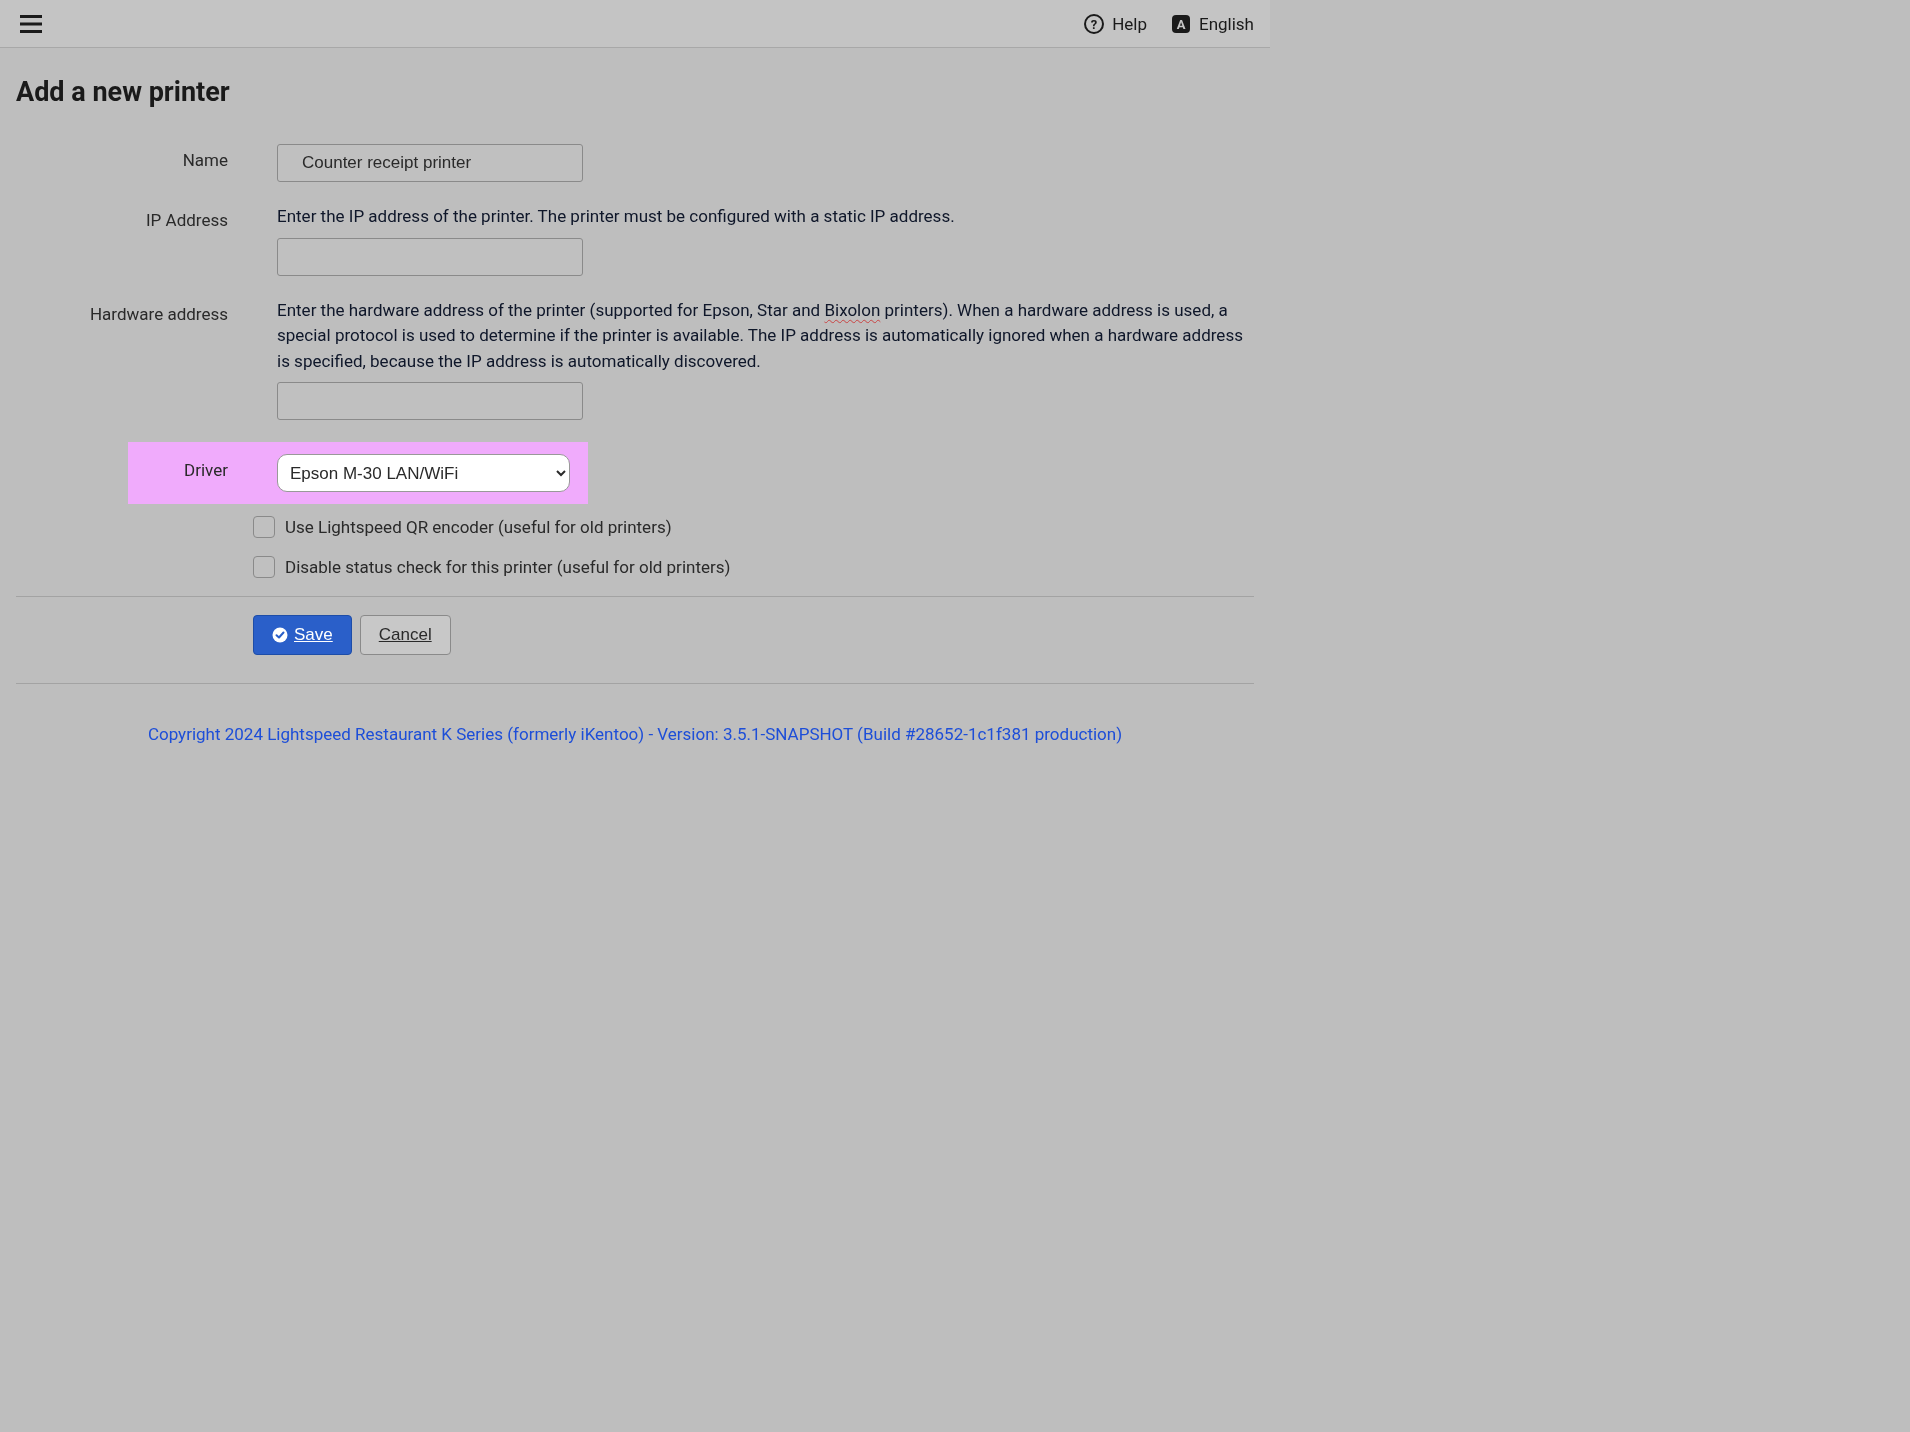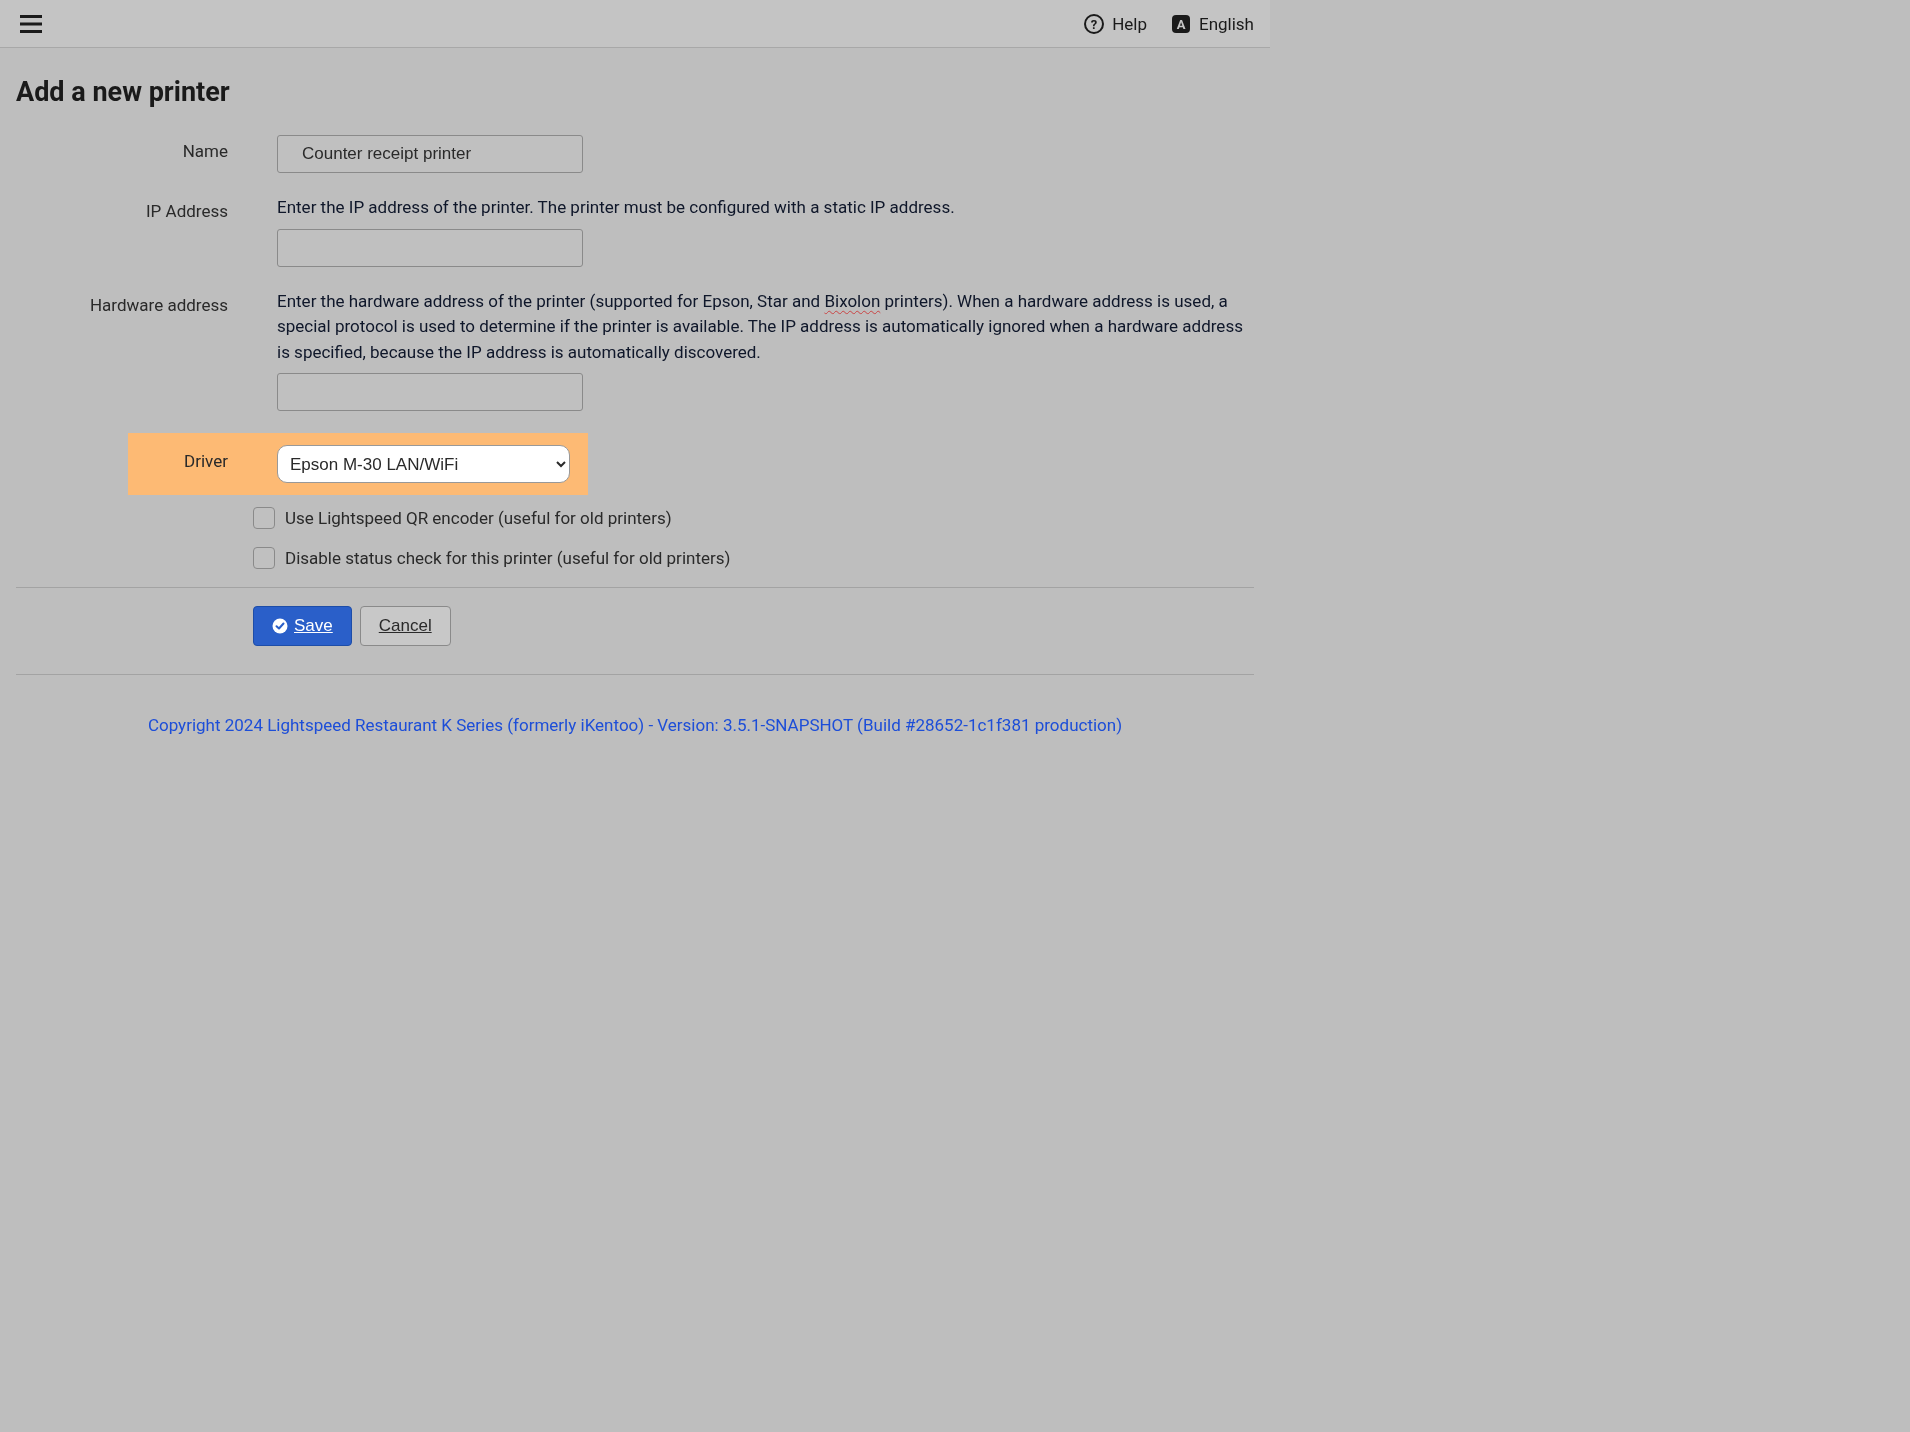--- a/index.html
+++ b/index.html
@@ -43,30 +43,30 @@
       font-size: 17px;
       color: #1a1a1a;
     }
     .content {
       padding: 28px 16px 0 16px;
     }
     .page-title {
       font-size: 27px;
       font-weight: 700;
       color: #1a1a1a;
-      margin-bottom: 27px;
+      margin-bottom: 36px;
     }
     .form-row {
       display: flex;
       align-items: flex-start;
       margin-bottom: 22px;
       gap: 24px;
     }
     .form-row.highlighted {
-      background: #fdba74;
+      background: #f0abfc;
       padding: 12px 0;
       margin-bottom: 12px;
       margin-left: 112px;
       width: 460px;
     }
     .label-col {
       width: 237px;
       text-align: right;
       padding-right: 25px;
       padding-top: 6px;

